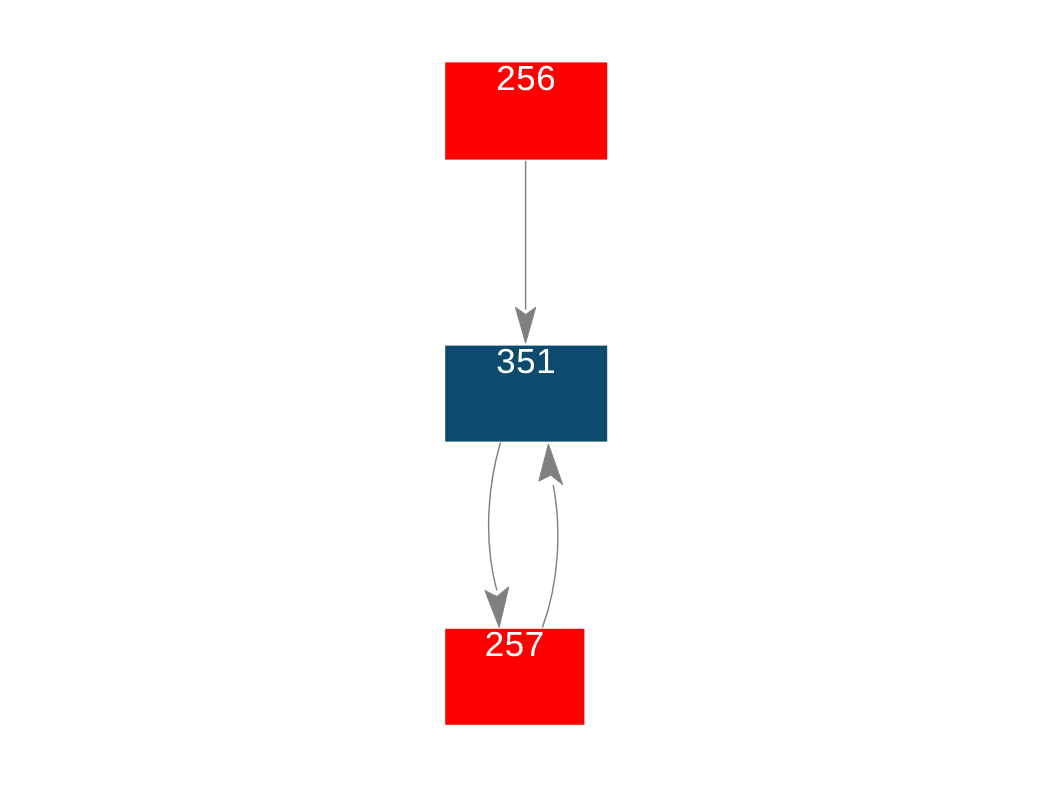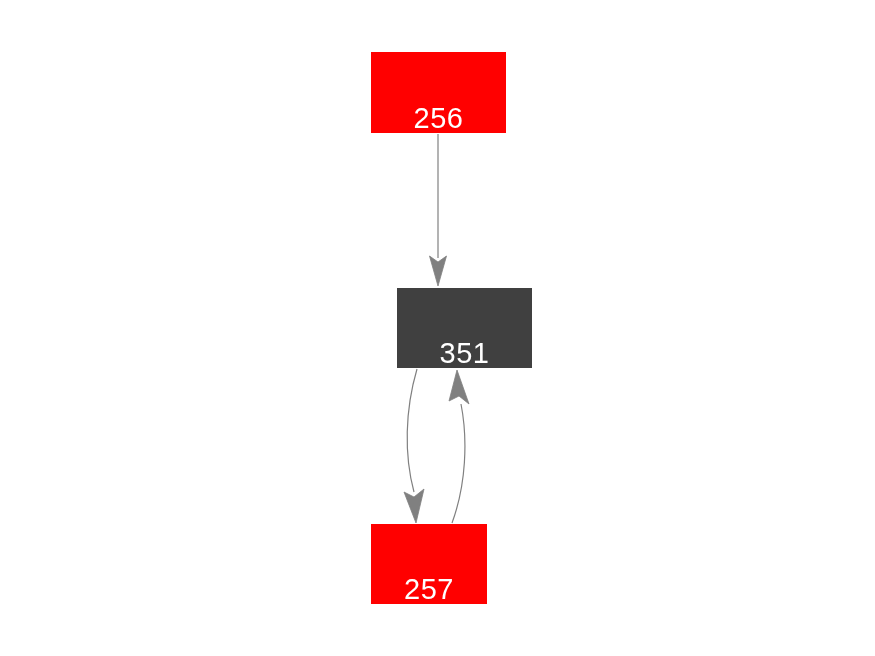--- a/index.html
+++ b/index.html
@@ -23,21 +23,21 @@
   #edge-layer {
     position: absolute;
     left: 0;
     top: 0;
     width: 875px;
     height: 656px;
   }
   .graph-node {
     position: absolute;
     display: flex;
-    align-items: flex-end;
+    align-items: flex-start;
     justify-content: center;
     box-sizing: border-box;
   }
   .node-label {
     color: #ffffff;
     font-family: "Liberation Sans", sans-serif;
     font-size: 29px;
     font-weight: 400;
     line-height: 1;
     letter-spacing: 0.5px;
@@ -64,21 +64,21 @@
     <g>
       <path d="M 452,523 C 466,485 468,440 461,404" fill="none" stroke="#808080" stroke-width="1.2"></path>
       <path d="M 457,370 L 449,401 L 459,396 L 469,404 Z" fill="#808080" stroke="#808080" stroke-width="0.8" stroke-linejoin="round"></path>
     </g>
   </svg>
 
   <div class="graph-node" style="left:371px; top:52px; width:135px; height:81px; background:#ff0000;">
     <span class="node-label">256</span>
   </div>
 
-  <div class="graph-node" style="left:371px; top:288px; width:135px; height:80px; background:#404040;margin-left:26px;">
+  <div class="graph-node" style="left:371px; top:288px; width:135px; height:80px; background:#0c4a6e;">
     <span class="node-label">351</span>
   </div>
 
   <div class="graph-node" style="left:371px; top:524px; width:116px; height:80px; background:#ff0000;">
     <span class="node-label">257</span>
   </div>
 
 </div>
 
 </body></html>

